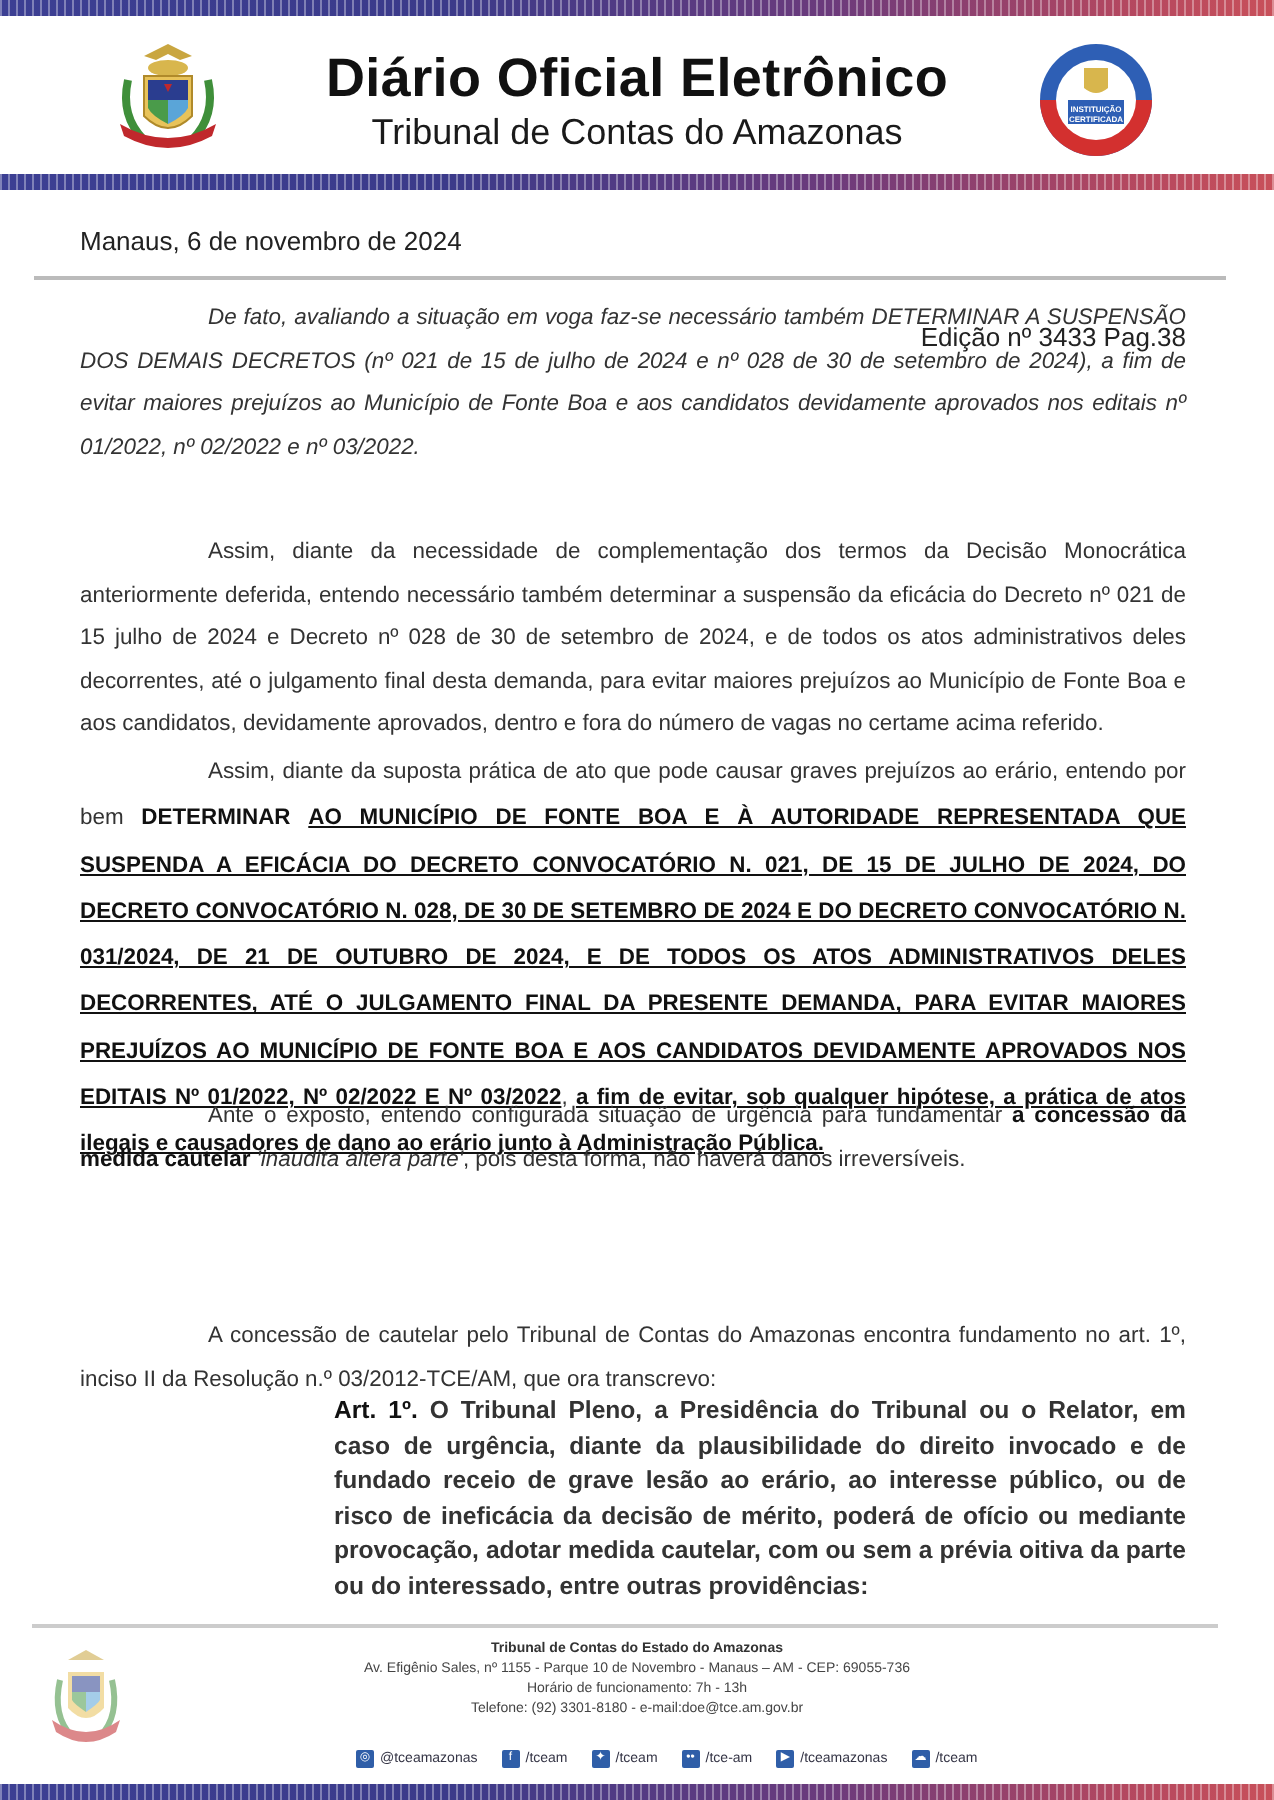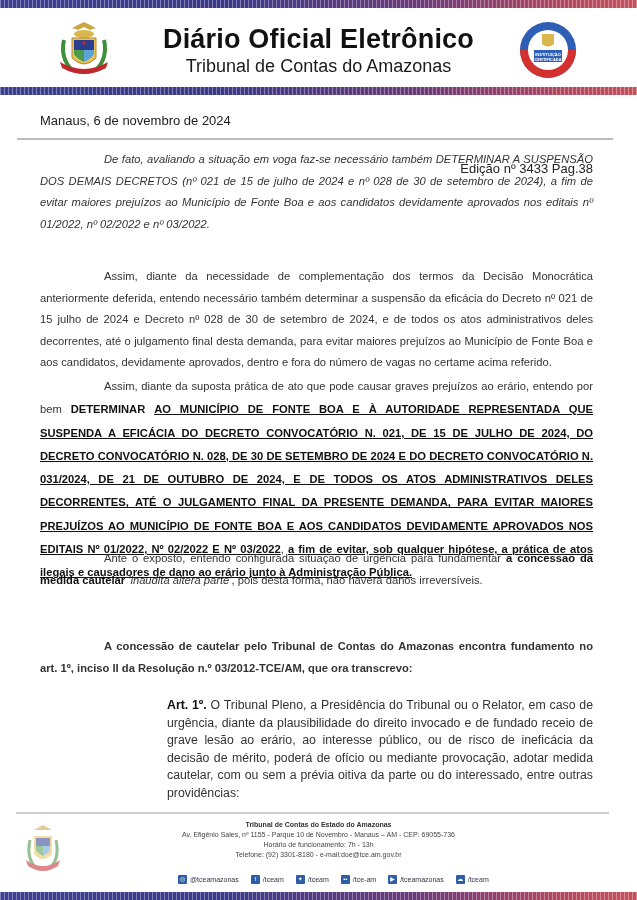--- a/index.html
+++ b/index.html
@@ -88,25 +88,25 @@
 <div class="p" style="top:375px; line-height:23.3px;">
   <span class="ind"></span><span>Assim, diante da suposta prática de ato que pode causar graves prejuízos ao erário, entendo por bem</span>
   <b>DETERMINAR</b>
   <b class="u">AO MUNICÍPIO DE FONTE BOA E À AUTORIDADE REPRESENTADA QUE SUSPENDA A EFICÁCIA DO DECRETO CONVOCATÓRIO N. 021, DE 15 DE JULHO DE 2024, DO DECRETO CONVOCATÓRIO N. 028, DE 30 DE SETEMBRO DE 2024 E DO DECRETO CONVOCATÓRIO N. 031/2024, DE 21 DE OUTUBRO DE 2024, E DE TODOS OS ATOS ADMINISTRATIVOS DELES DECORRENTES, ATÉ O JULGAMENTO FINAL DA PRESENTE DEMANDA, PARA EVITAR MAIORES PREJUÍZOS AO MUNICÍPIO DE FONTE BOA E AOS CANDIDATOS DEVIDAMENTE APROVADOS NOS EDITAIS Nº 01/2022, Nº 02/2022 E Nº 03/2022</b><span>, </span><b class="u">a fim de evitar, sob qualquer hipótese, a prática de atos ilegais e causadores de dano ao erário junto à Administração Pública.</b>
 </div>
 
 <div class="p" style="top:548px;">
   <span class="ind"></span><span>Ante o exposto, entendo configurada situação de urgência para fundamentar </span><b>a concessão da medida cautelar</b> <i>'inaudita altera parte'</i><span>, pois desta forma, não haverá danos irreversíveis.</span>
 </div>
 
-<div class="p" style="top:636px;font-weight:bold;">
+<div class="p" style="top:658px;">
   <span class="ind"></span><span>A concessão de cautelar pelo Tribunal de Contas do Amazonas encontra fundamento no art. 1º, inciso II da Resolução n.º 03/2012-TCE/AM, que ora transcrevo:</span>
 </div>
 
-<div class="quote" style="top:697px;">
+<div class="quote" style="top:697px;font-weight:bold;">
   <b>Art. 1º.</b><span> O Tribunal Pleno, a Presidência do Tribunal ou o Relator, em caso de urgência, diante da plausibilidade do direito invocado e de fundado receio de grave lesão ao erário, ao interesse público, ou de risco de ineficácia da decisão de mérito, poderá de ofício ou mediante provocação, adotar medida cautelar, com ou sem a prévia oitiva da parte ou do interessado, entre outras providências:</span>
 </div>
 
 <div class="f-rule"></div>
 
 <svg class="f-logo" viewBox="0 0 42 60">
   <path d="M12 8 L21 3 L30 8 Z" fill="#c9a640"></path>
   <path d="M8 18 Q4 36 14 46" stroke="#3f8f3a" stroke-width="3" fill="none"></path>
   <path d="M34 18 Q38 36 28 46" stroke="#3f8f3a" stroke-width="3" fill="none"></path>
   <path d="M12 14 L30 14 L30 32 Q21 42 12 32 Z" fill="#e8c35a"></path>

